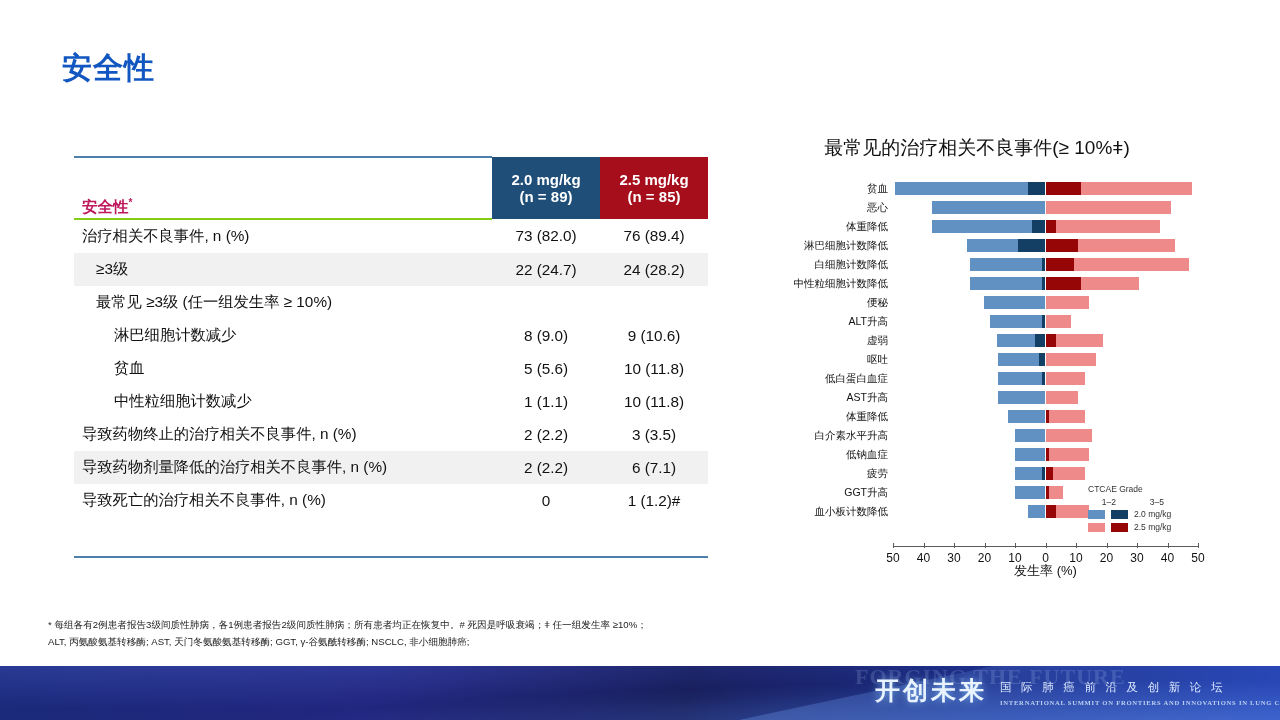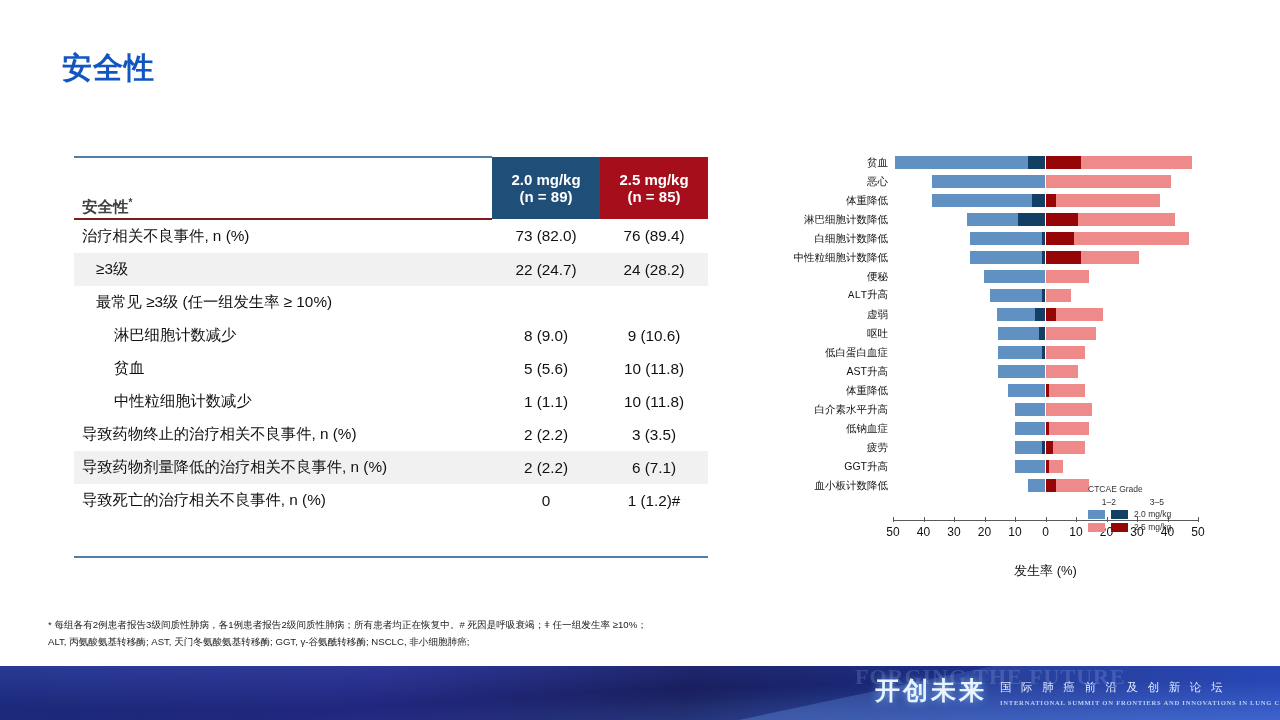--- a/index.html
+++ b/index.html
@@ -10,22 +10,22 @@
     position:absolute;left:62px;top:48px;
     font-size:30px;font-weight:bold;color:#1257C1;letter-spacing:1px;
   }
 
   
   #safety-table{position:absolute;left:74px;top:156px;width:634px;}
   table{border-collapse:collapse;width:100%;table-layout:fixed;}
   thead th{padding:0;}
   th.col-label{
     background:#ffffff;text-align:left;vertical-align:bottom;
-    border-top:2.5px solid #4E7FAA;border-bottom:2px solid #7f1d1d;
-    padding:6px 0 0 8px;height:50px;font-size:15.5px;color:#404040;
+    border-top:2.5px solid #4E7FAA;border-bottom:2px solid #84cc16;
+    padding:6px 0 0 8px;height:50px;font-size:15.5px;color:#be185d;
   }
   th.col-a,th.col-b{
     color:#fff;font-size:15px;font-weight:bold;line-height:1.15;
     text-align:center;vertical-align:middle;height:62px;width:108px;
   }
   th.col-a{background:#1F4E79;}
   th.col-b{background:#A50E1A;}
   tbody td{
     font-size:15.3px;color:#111;padding:6px 0;height:21px;
   }
@@ -173,20 +173,21 @@
           <td class="lbl">导致死亡的治疗相关不良事件, n (%)</td>
           <td class="val">0</td>
           <td class="val">1 (1.2)#</td>
         </tr>
       </tbody>
   </table>
 </div>
 <div id="table-bottom-rule"></div>
 
 <div id="chart-panel">
+  <div id="chart-title">最常见的治疗相关不良事件(≥ 10%ǂ)</div>
   <div id="plot">
     <div id="axis-line" style="left: 148px; width: 305px;"></div>
   <div class="cat-label" style="top: 6.5px; right: 327px;">贫血</div>
       <div class="bar-row" style="top: 7px; left: 0px; width: 470px;">
         <div class="seg s-db" style="left: 283.42px; width: 17.08px; background: rgb(18, 63, 99);"></div>
         <div class="seg s-lb" style="left: 149.83px; width: 133.59px; background: rgb(97, 144, 195);"></div>
         <div class="seg s-dr" style="left: 300.5px; width: 35.99px; background: rgb(150, 6, 6);"></div>
         <div class="seg s-lr" style="left: 336.49px; width: 110.41px; background: rgb(238, 138, 138);"></div>
       </div>
       <div class="cat-label" style="top: 25.5px; right: 327px;">恶心</div>
@@ -220,21 +221,21 @@
         <div class="seg s-db" style="left: 297.145px; width: 3.355px; background: rgb(18, 63, 99);"></div>
         <div class="seg s-lb" style="left: 225.165px; width: 71.98px; background: rgb(97, 144, 195);"></div>
         <div class="seg s-dr" style="left: 300.5px; width: 35.99px; background: rgb(150, 6, 6);"></div>
         <div class="seg s-lr" style="left: 336.49px; width: 57.95px; background: rgb(238, 138, 138);"></div>
       </div>
       <div class="cat-label" style="top: 120.5px; right: 327px;">便秘</div>
       <div class="bar-row" style="top: 121px; left: 0px; width: 470px;">
         <div class="seg s-lb" style="left: 238.89px; width: 61.61px; background: rgb(97, 144, 195);"></div>
         <div class="seg s-lr" style="left: 300.5px; width: 43.005px; background: rgb(238, 138, 138);"></div>
       </div>
-      <div class="cat-label" style="top: 139.5px; right: 327px; font-family: Liberation Mono, monospace;">ALT升高</div>
+      <div class="cat-label" style="top: 139.5px; right: 327px;">ALT升高</div>
       <div class="bar-row" style="top: 140px; left: 0px; width: 470px;">
         <div class="seg s-db" style="left: 297.145px; width: 3.355px; background: rgb(18, 63, 99);"></div>
         <div class="seg s-lb" style="left: 245.295px; width: 51.85px; background: rgb(97, 144, 195);"></div>
         <div class="seg s-lr" style="left: 300.5px; width: 25.01px; background: rgb(238, 138, 138);"></div>
       </div>
       <div class="cat-label" style="top: 158.5px; right: 327px;">虚弱</div>
       <div class="bar-row" style="top: 159px; left: 0px; width: 470px;">
         <div class="seg s-db" style="left: 290.13px; width: 10.37px; background: rgb(18, 63, 99);"></div>
         <div class="seg s-lb" style="left: 252.31px; width: 37.82px; background: rgb(97, 144, 195);"></div>
         <div class="seg s-dr" style="left: 300.5px; width: 10.675px; background: rgb(150, 6, 6);"></div>

